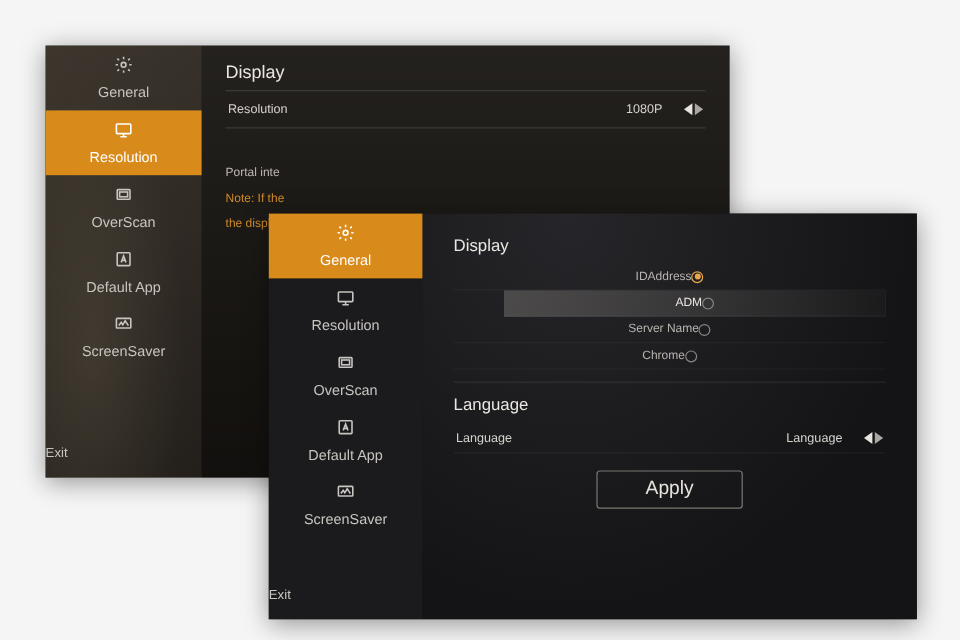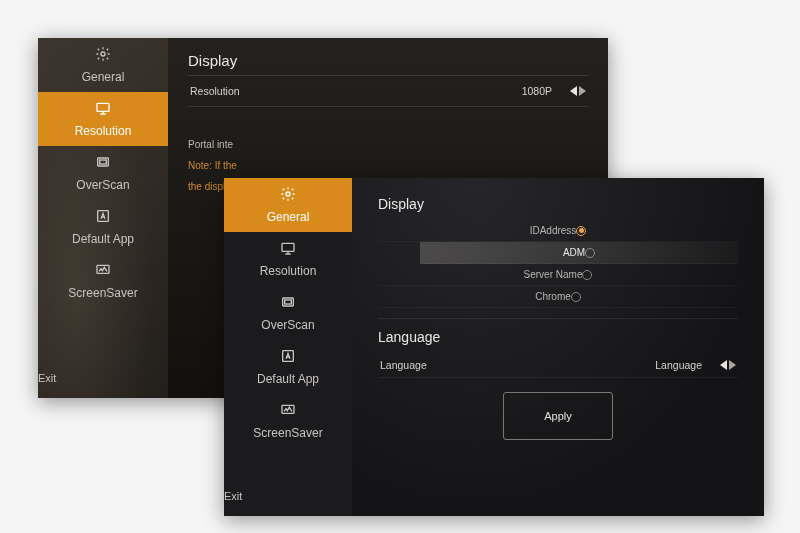--- a/index.html
+++ b/index.html
@@ -192,22 +192,22 @@
     height: 1px;
     background: rgba(255,255,255,0.08);
     margin: 10px 0 6px;
   }
   .apply-btn {
     align-self: center;
     margin-top: 14px;
     border: 1px solid #7a7672;
     background: transparent;
     color: #e6e2de;
-    font-size: 11px;
-    padding: 17px 40px;
+    font-size: 16px;
+    padding: 6px 40px;
     border-radius: 3px;
     cursor: pointer;
   }
 </style>
 </head>
 <body>
 
 <div class="panel panel-back">
   <div class="sidebar">
     <div class="sidebar-bg"></div>

